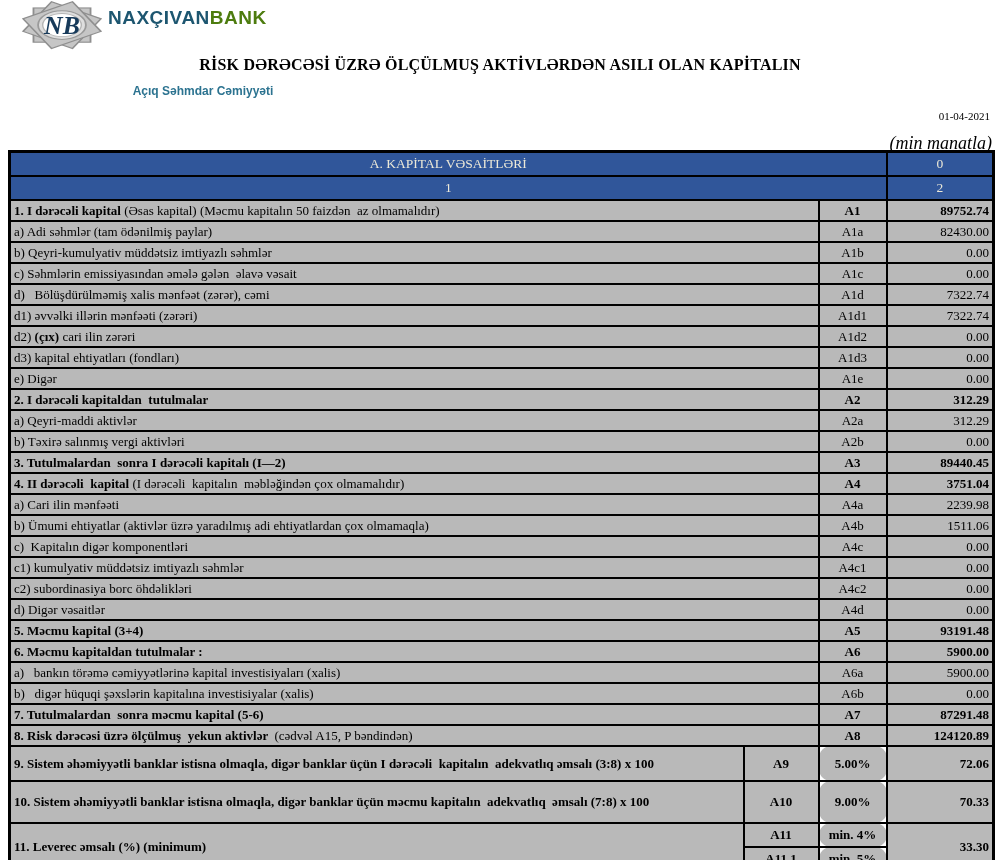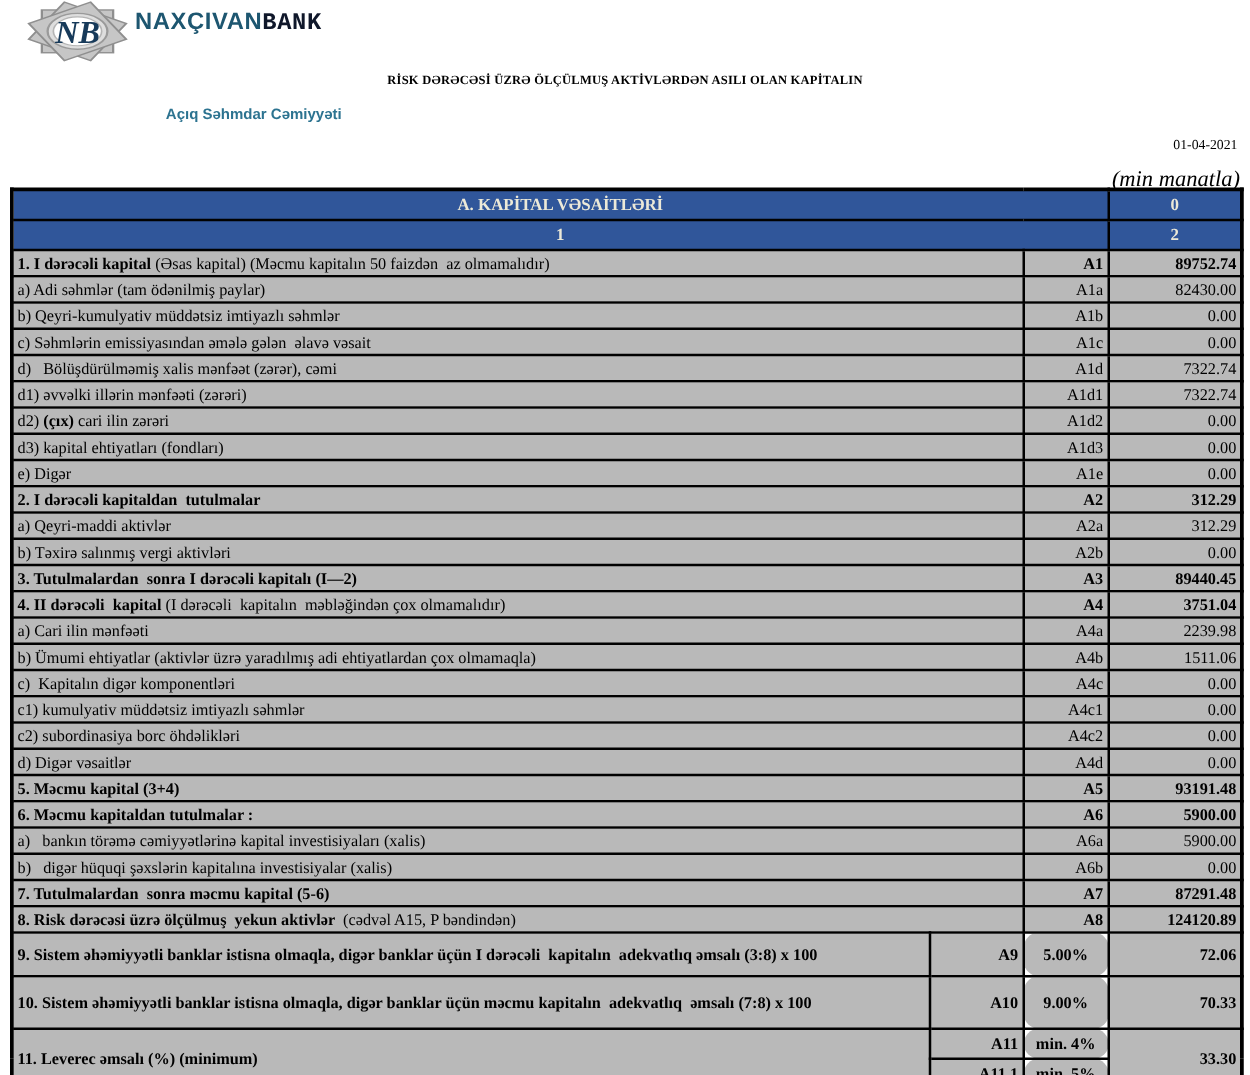--- a/index.html
+++ b/index.html
@@ -6,39 +6,39 @@
   body{
     width:1000px;height:860px;background:#ffffff;position:relative;
     font-family:"Liberation Serif", serif; color:#000; overflow:hidden;
   }
   
   .logo-wrap{position:absolute;left:16px;top:0px;width:320px;height:52px;}
   .seal{position:absolute;left:0;top:-2px;}
   .bank-name{position:absolute;left:92px;top:8px;font-family:"Liberation Sans",sans-serif;
     font-weight:bold;font-size:19px;letter-spacing:.5px;line-height:19px;white-space:nowrap;}
   .bank-name .n1{color:#1d5670;}
-  .bank-name .n2{color:#0f172a;font-family:Liberation Mono, monospace;}
+  .bank-name .n2{color:#4d7c0f;}
   .bank-sub{position:absolute;left:92px;top:36px;width:190px;text-align:center;
     font-family:"Liberation Sans",sans-serif;font-weight:bold;font-size:12px;color:#2c7390;margin-top:48px;}
   .doc-title{position:absolute;left:0;top:54px;width:1000px;text-align:center;
-    font-weight:bold;font-size:10px;line-height:22px;letter-spacing:.2px;}
+    font-weight:bold;font-size:16px;line-height:22px;letter-spacing:.2px;}
   .doc-date{position:absolute;right:10px;top:110px;font-size:11px;}
   .unit-note{position:absolute;right:8px;top:133px;font-size:18px;font-style:italic;}
 
   
   table.cap{
     position:absolute;left:8px;top:150px;width:984px;height:710px;
     border-collapse:collapse;table-layout:fixed;font-size:13px;
   }
   table.cap td{border:2px solid #000;overflow:hidden;padding:0 3px;background:#b9b9b9;}
   table.cap{border:3px solid #000;}
-  tr.hdr td{background:#30569a;color:#ece9d8;font-weight:bold;text-align:center;
+  tr.hdr td{background:#30569a;color:#ece9d8;font-weight:normal;text-align:center;
     font-size:13.5px;height:22px;}
   td.c-label{text-align:left;white-space:pre;}
-  td.c-code{text-align:right;margin-top:42px;}
+  td.c-code{text-align:center;margin-top:42px;}
   td.c-val{text-align:right;padding-right:5px;}
   td.c-pct{text-align:center;border-radius:12px;}
   .b{font-weight:bold;}
   .ind0{padding-left:4px;}
   .ind1{padding-left:19px;}
   .ind2{padding-left:38px;margin-left:44px;}
   tr.mainrow td{height:19px;}
   tr.ratio1 td{height:33px;}
   tr.ratio2 td{height:40px;}
   tr.lev td{height:22px;}

